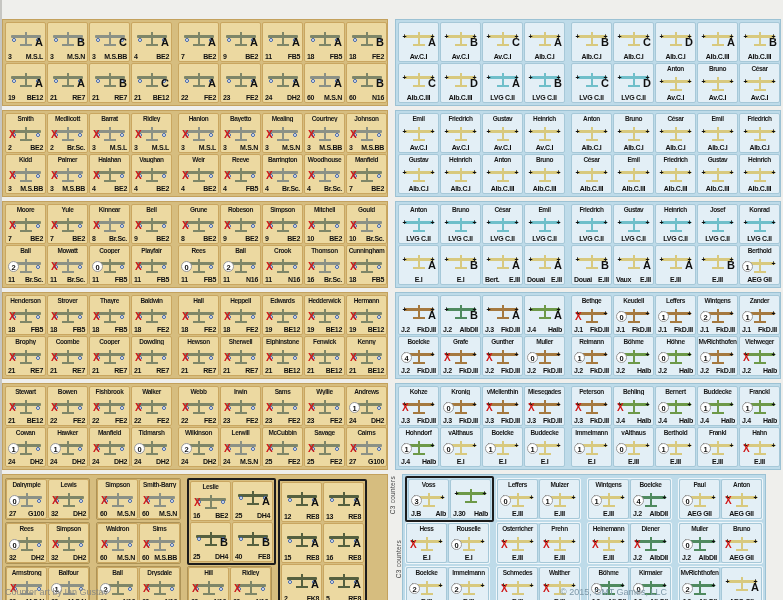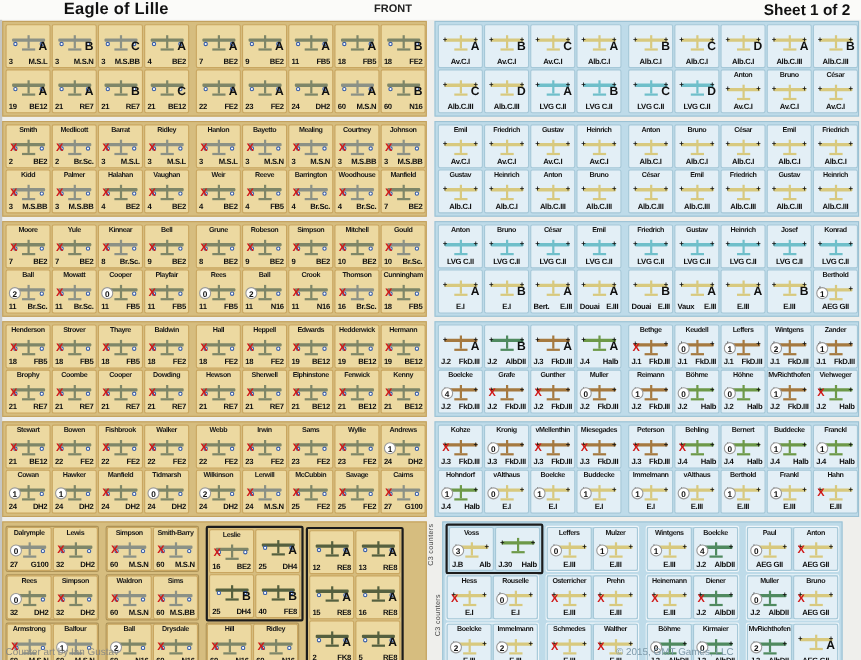--- a/index.html
+++ b/index.html
@@ -48,25 +48,20 @@
   .c3lbl.one{top:2px;} .c3lbl.two{top:66px;left:7px;}
   .ftr-l{position:absolute;left:5px;bottom:3px;font-size:9px;color:#8a8a84;}
   .ftr-r{position:absolute;left:560px;bottom:3px;font-size:9px;color:#7d98a8;}
   .edge-left{position:absolute;left:0;top:0;bottom:0;width:2px;background:#c6c6c2;}
 </style>
 </head>
 <body>
 
 <div class="page">
   <div class="edge-left"></div>
-  <div class="hdr">
-    <div class="title">Eagle of Lille</div>
-    <div class="front">FRONT</div>
-    <div class="sheetlbl">Sheet 1 of 2</div>
-  </div>
   <div class="sheet" id="sheet">
       <div class="block">
         <div class="half tan">
           <div class="crow">
             <div class="counter b">
               <div class="plane hi">
                 <div class="wing" style="background: rgb(139, 145, 134);">
                   <span class="rdl l"></span>
                   <span class="rdl r"></span>
                 </div>

